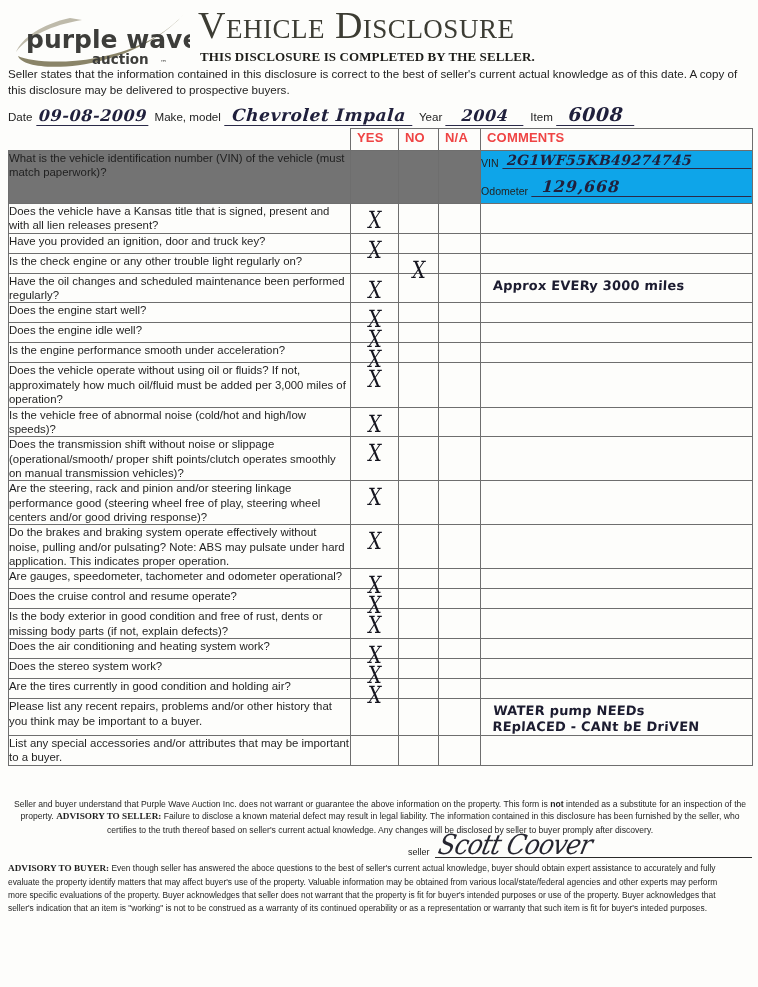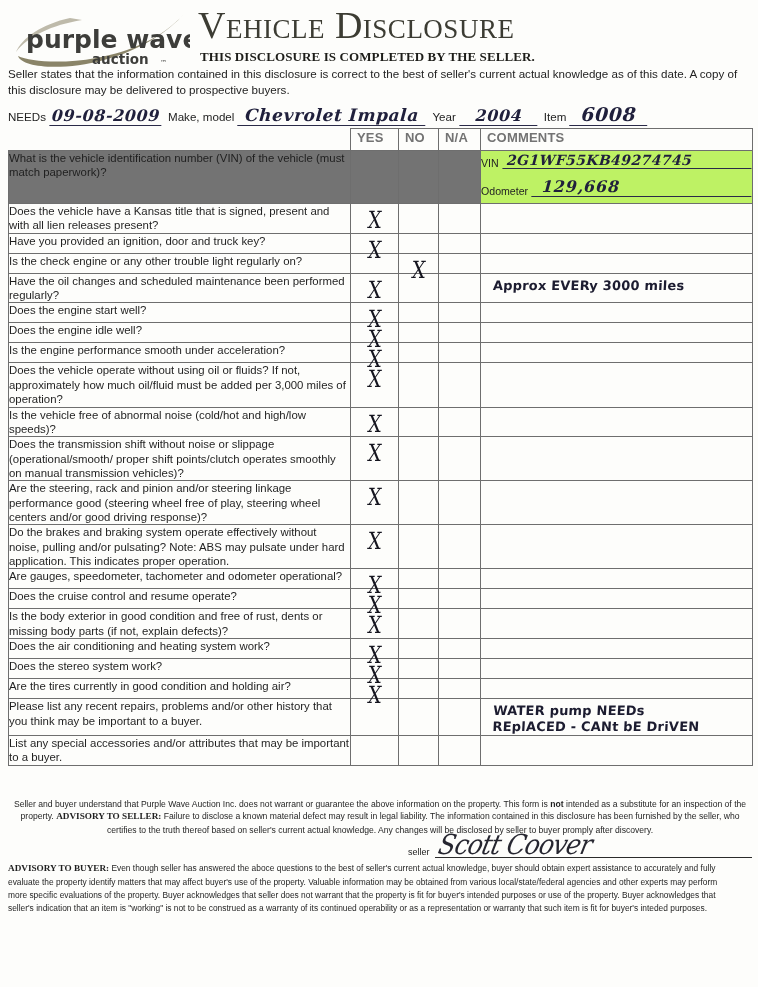--- a/index.html
+++ b/index.html
@@ -119,21 +119,21 @@
     padding: 0;
     vertical-align: top;
   }
   .tbl thead th {
     border-top: 1px solid #6e6e6e;
     font-weight: 700;
     font-size: 13px;
     text-align: left;
     padding: 1px 0 2px 6px;
     letter-spacing: 0.2px;
-    color: #737373;
+    color: #ef4444;
     height: 18px;
   }
   .tbl thead th.h-q { border-left: 1px solid transparent; border-right: 1px solid #6e6e6e; border-top-color: transparent; }
   .q-cell {
     padding: 3px 6px 4px 6px;
     line-height: 1.26;
   }
   .mark-cell {
     text-align: center;
     position: relative;
@@ -147,21 +147,21 @@
     display: inline-block;
     transform: skewX(-7deg) scaleY(1.25);
     position: relative;
     top: 6px;
   }
   .cmt-cell {
     padding: 2px 4px;
     position: relative;
   }
   .row-vin td { background: #737373; }
-  .row-vin td.c-comment { background: #bef264; }
+  .row-vin td.c-comment { background: #0ea5e9; }
 
   .vin-line, .odo-line {
     font-size: 10.6px;
     color: #232323;
     white-space: nowrap;
     display: flex;
     align-items: flex-end;
     gap: 4px;
   }
   .vin-line { margin-top: 1px; }
@@ -279,21 +279,21 @@
 
     <div class="title-block">
       <h1 class="main-title">Vehicle Disclosure</h1>
       <div class="sub-title">THIS DISCLOSURE IS COMPLETED BY THE SELLER.</div>
     </div>
 
     <div class="intro">Seller states that the information contained in this disclosure is correct to the best of seller's current actual knowledge as of this date. A copy of this disclosure may be delivered to prospective buyers.</div>
   </div>
 
   <div class="vehicle-line">
-    <span class="vl-lab">NEEDs</span><span class="hw hw-date">09-08-2009</span><span class="vl-lab">Make, model</span><span class="hw hw-model">Chevrolet  Impala</span><span class="vl-lab">Year</span><span class="hw hw-year">2004</span><span class="vl-lab">Item</span><span class="hw hw-item">6008</span>
+    <span class="vl-lab">Date</span><span class="hw hw-date">09-08-2009</span><span class="vl-lab">Make, model</span><span class="hw hw-model">Chevrolet  Impala</span><span class="vl-lab">Year</span><span class="hw hw-year">2004</span><span class="vl-lab">Item</span><span class="hw hw-item">6008</span>
   </div>
 
   <table class="tbl">
     <colgroup>
       <col class="c-q">
         <col class="c-y">
         <col class="c-n">
         <col class="c-na">
         <col class="c-c">
     </colgroup>

